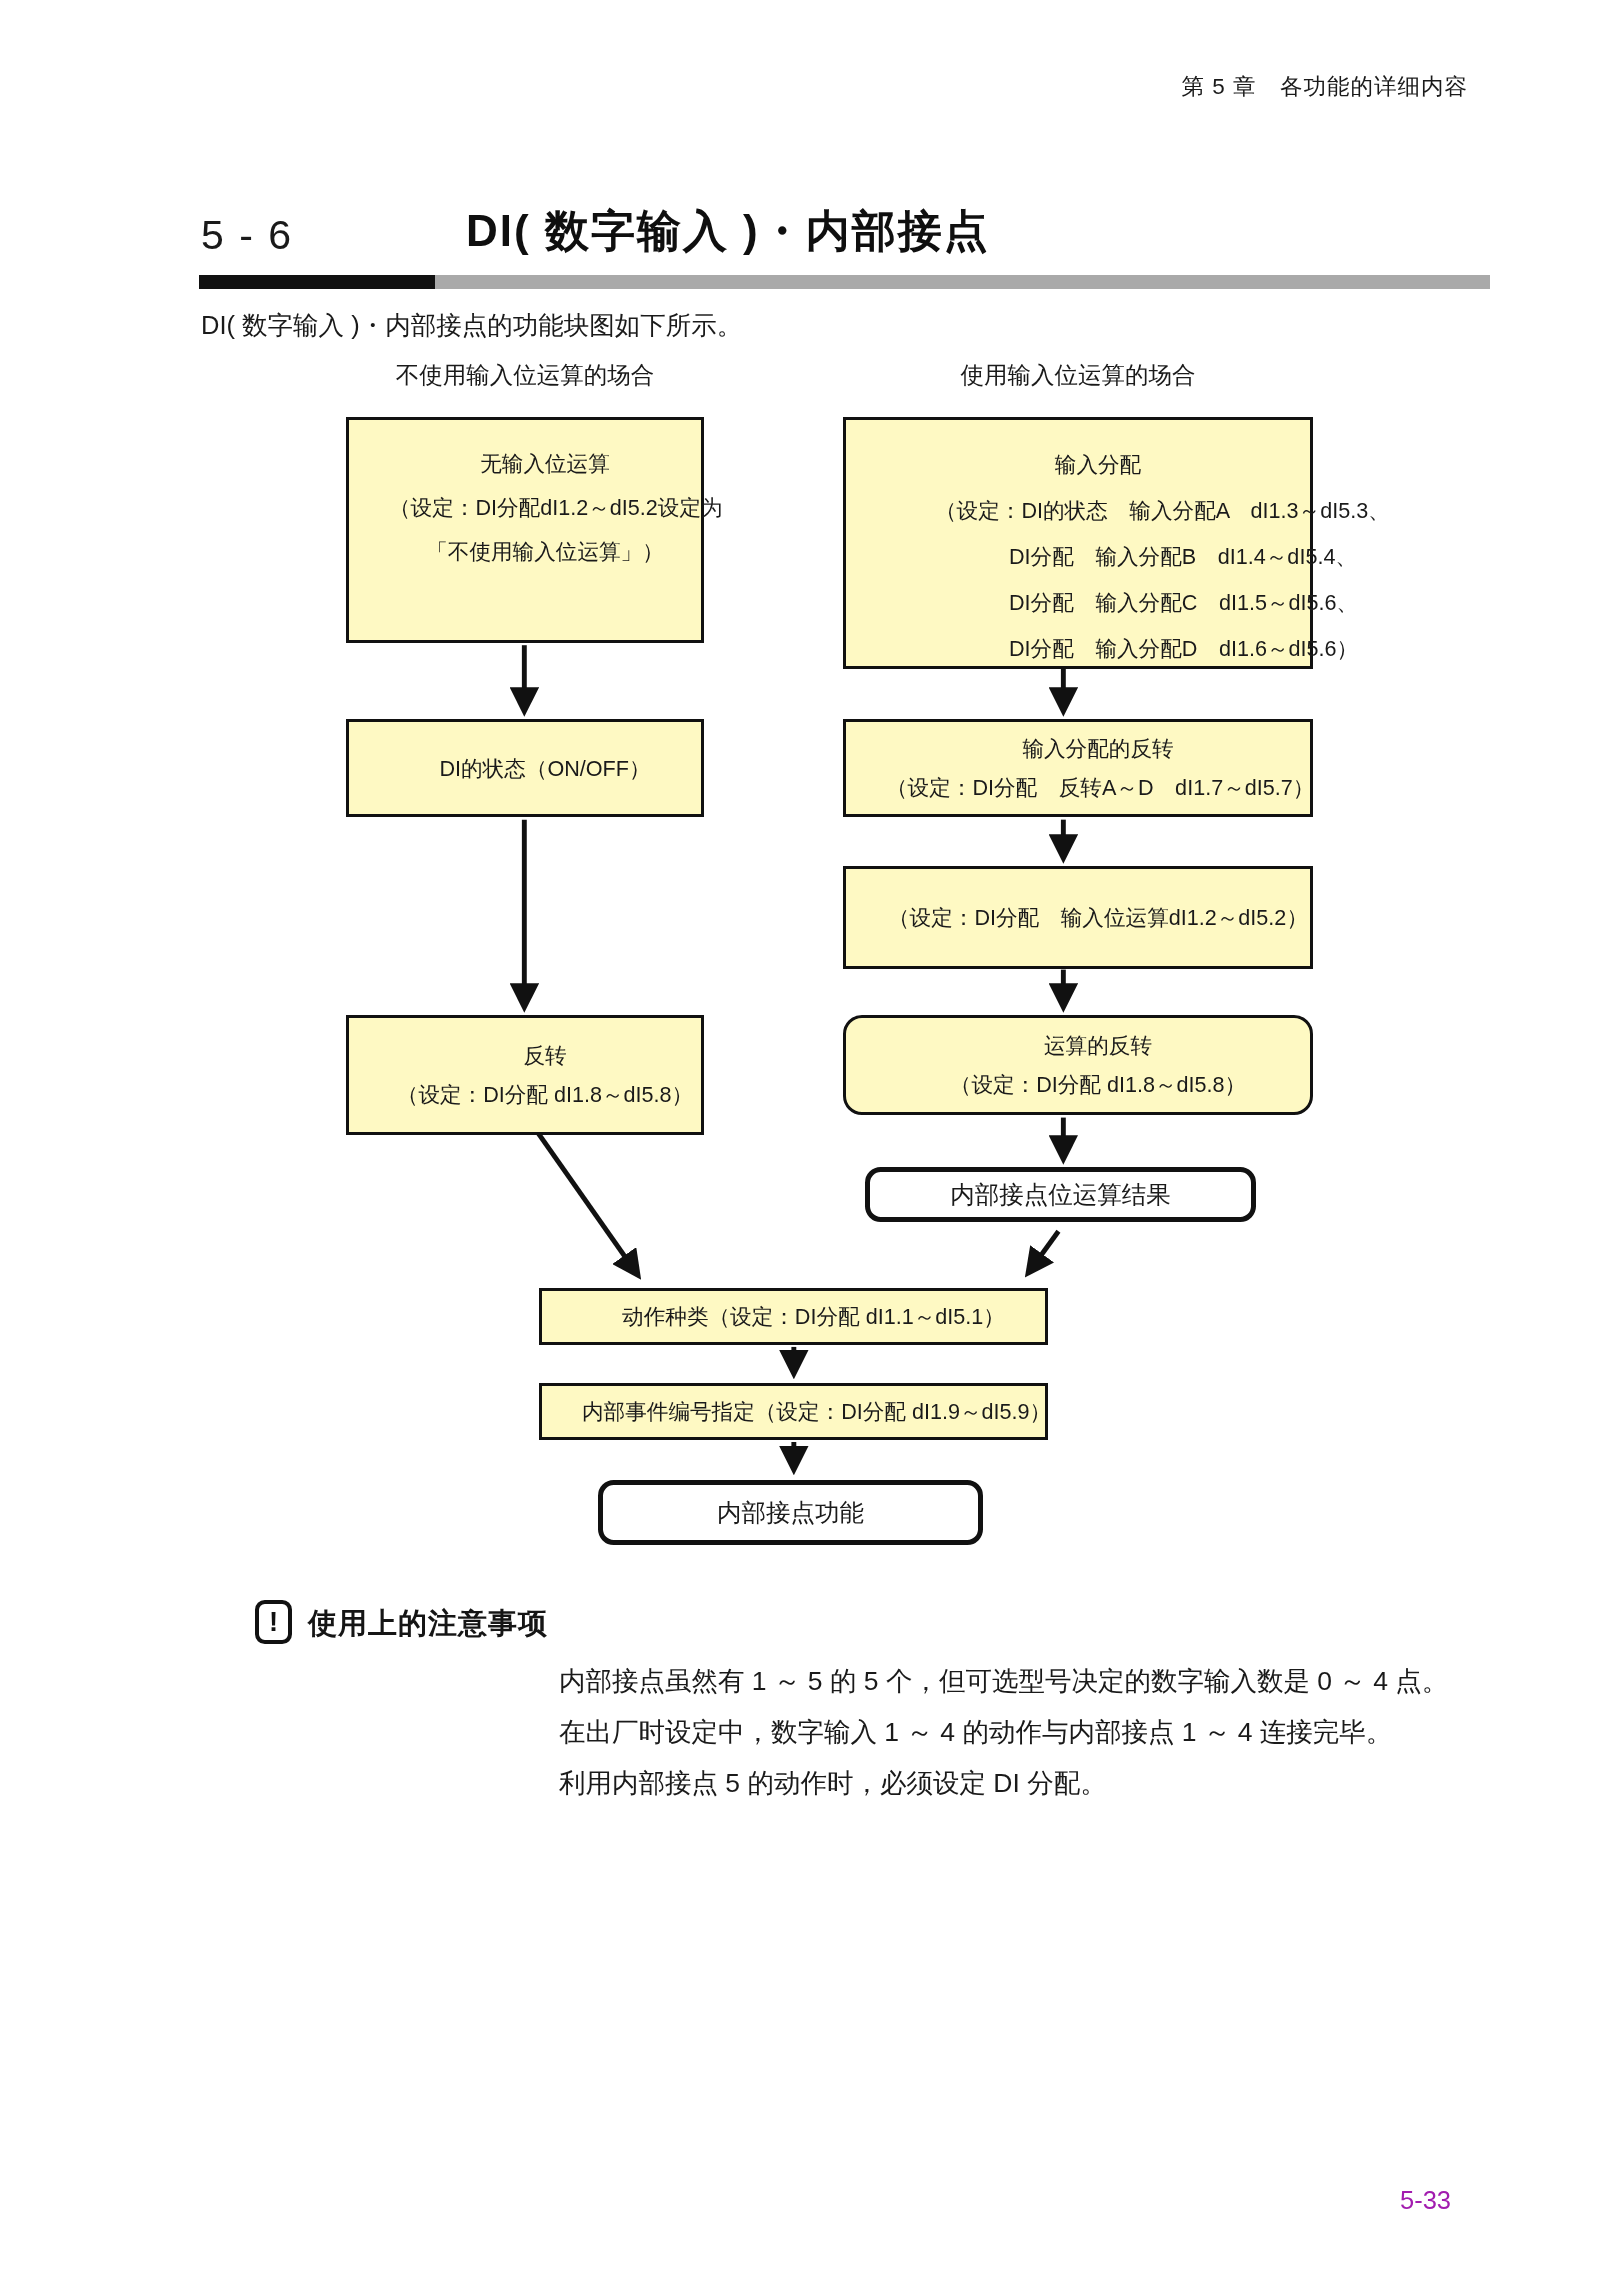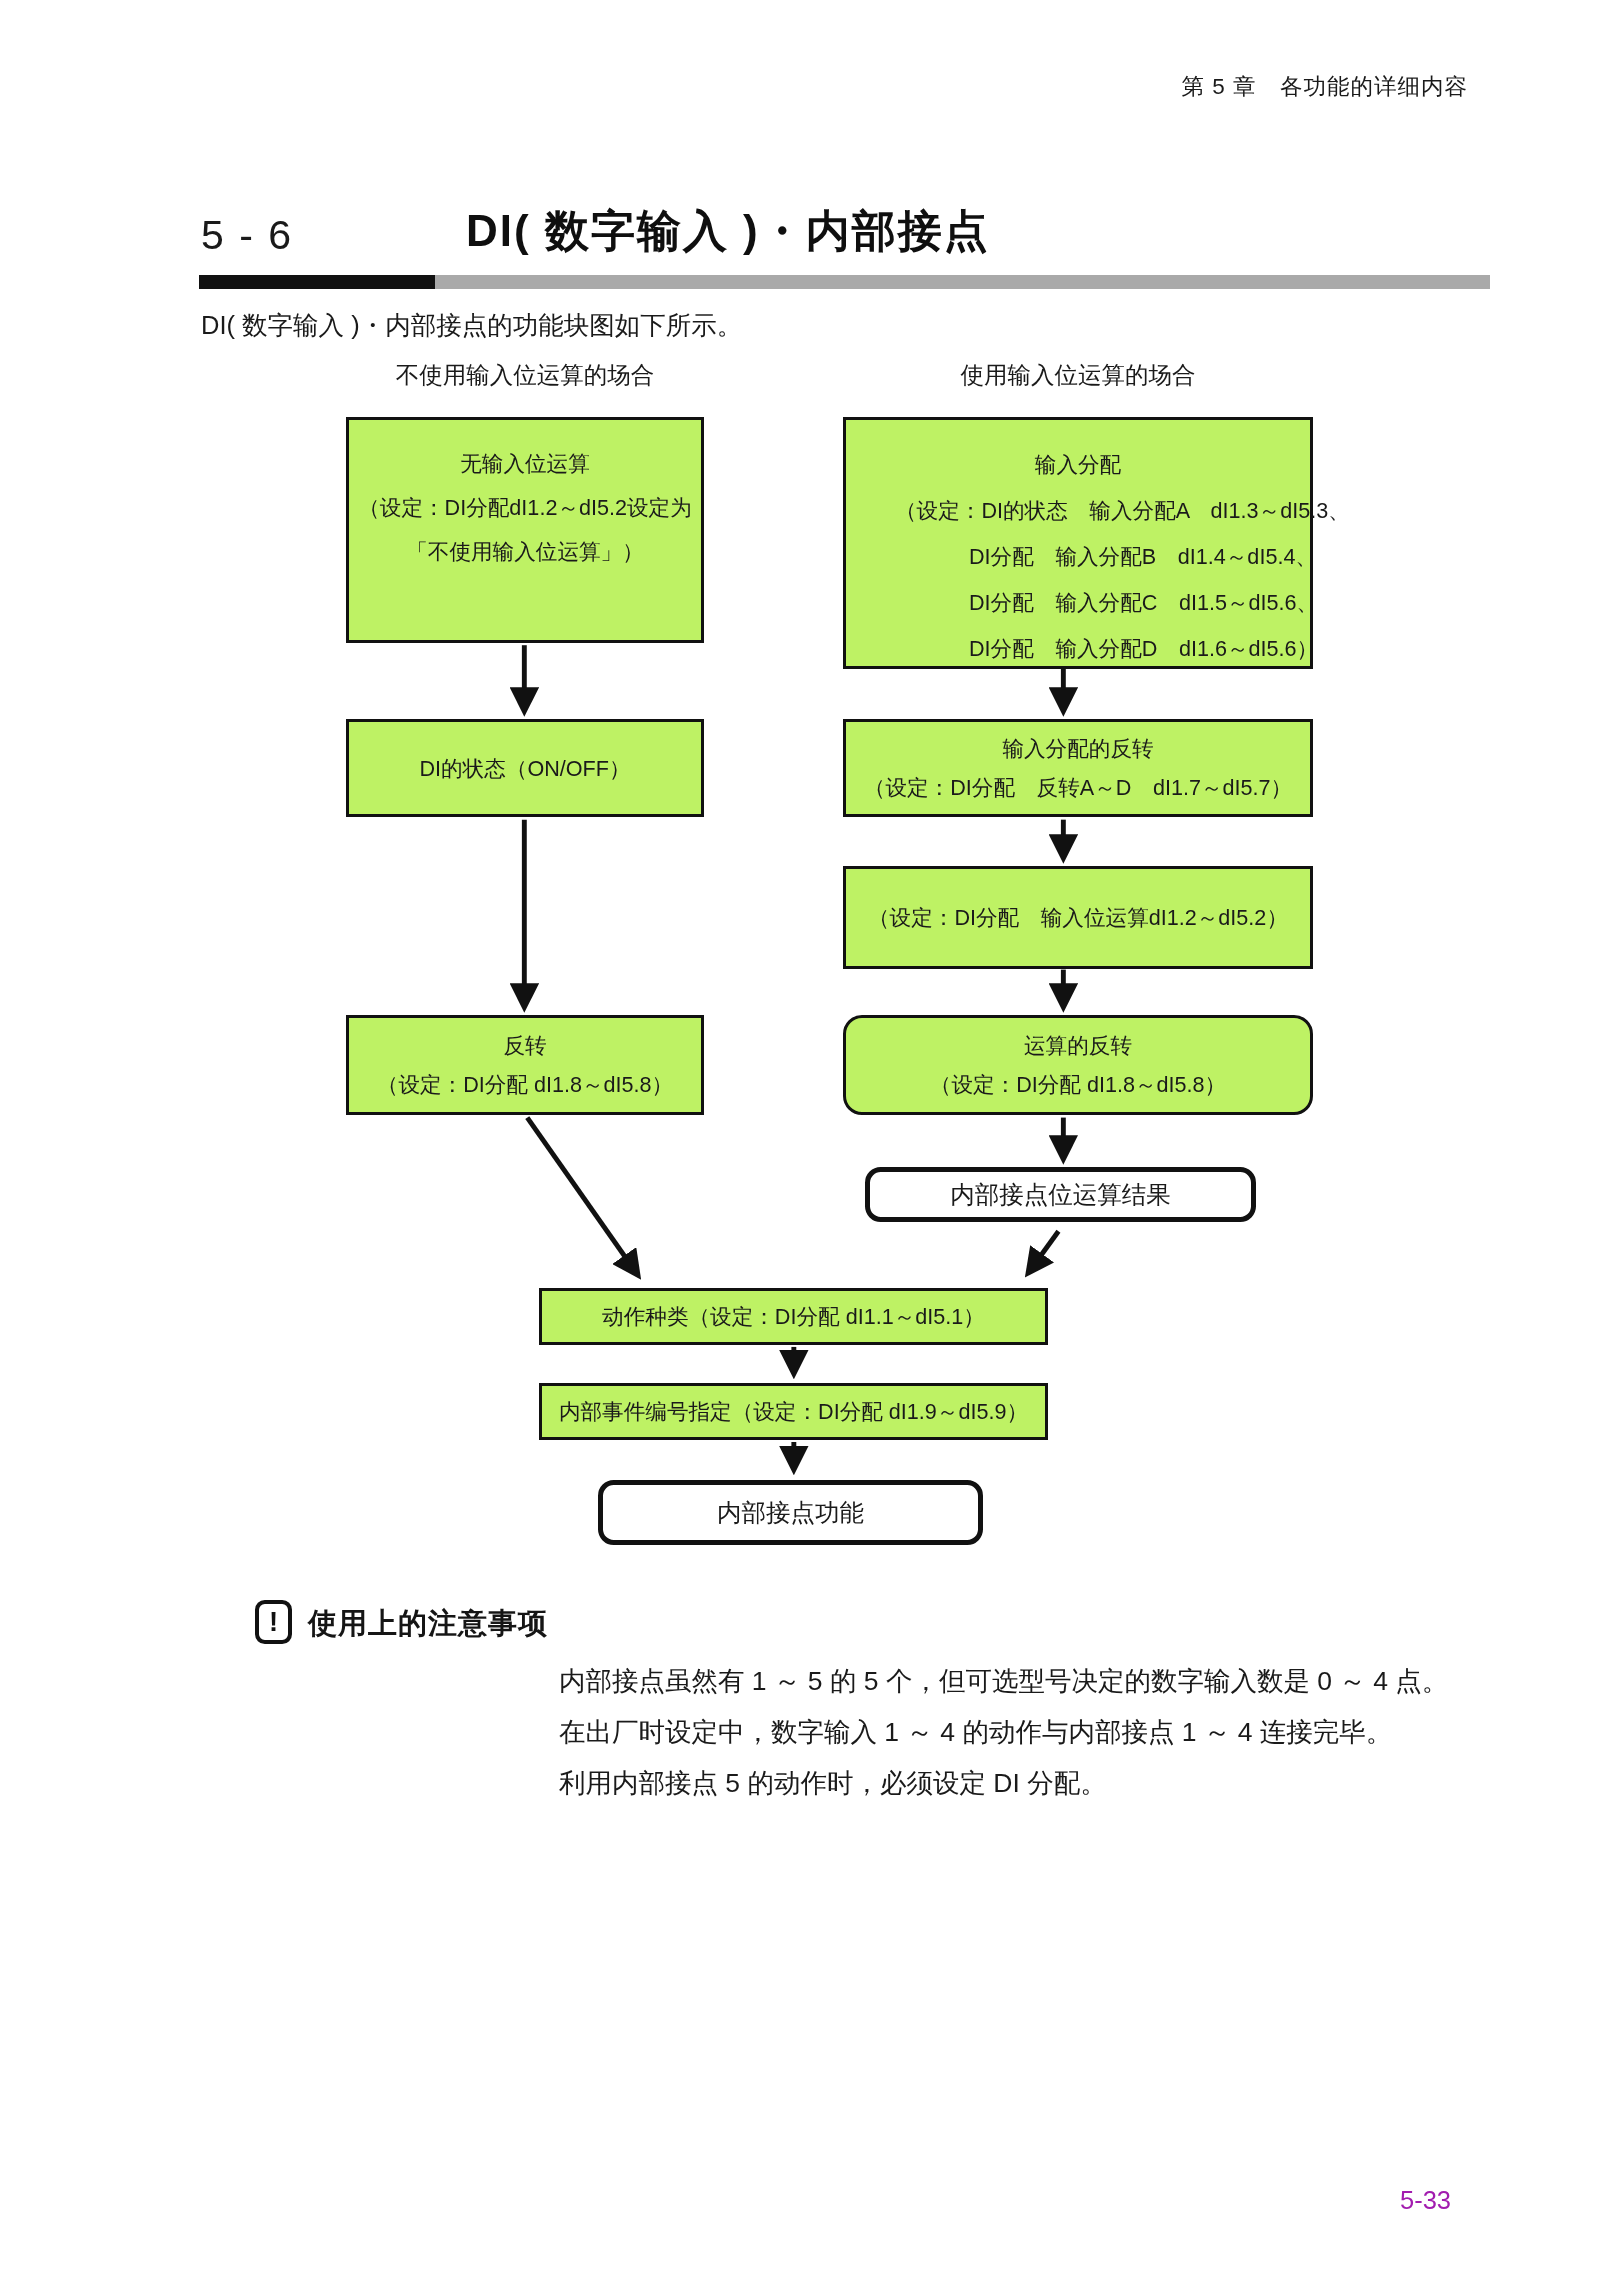--- a/index.html
+++ b/index.html
@@ -16,22 +16,22 @@
   .sec-num{left:201px;top:212px;font-size:41px;letter-spacing:2px;color:#1a1a1a;}
   .sec-title{left:466px;top:202px;font-size:44px;font-weight:bold;letter-spacing:2px;color:#0f0f0f;}
   .bar-black{left:199px;top:275px;width:236px;height:13.7px;background:#111;}
   .bar-gray{left:435px;top:275px;width:1055px;height:13.7px;background:#a9a9a9;}
   .intro{left:201px;top:308px;font-size:25.5px;color:#1a1a1a;}
   .col-head{top:359px;font-size:23.5px;text-align:center;color:#1a1a1a;}
   .col-head.left{left:346px;width:358px;}
   .col-head.right{left:843px;width:470px;}
   
   .fbox{
-    position:absolute;box-sizing:border-box;border:3.9px solid #111;background:#bef264;
-    font-size:21.6px;color:#1a1a1a;text-align:center;z-index:2;
+    position:absolute;box-sizing:border-box;border:3.9px solid #111;background:#fef9c3;
+    font-size:21.6px;color:#1a1a1a;text-align:center;z-index:2;padding-left:40px;
   }
   .fbox.center{display:flex;flex-direction:column;justify-content:center;}
   .bl{line-height:44px;white-space:nowrap;}
   .bl2{line-height:39px;white-space:nowrap;}
   .r1-left{text-align:left;padding-left:49px;}
   .r1-indent{text-align:left;padding-left:123px;}
   .rounded{
     position:absolute;box-sizing:border-box;border:5.9px solid #111;border-radius:15.7px;
     background:#fff;display:flex;align-items:center;justify-content:center;
     font-size:24.5px;color:#1a1a1a;z-index:2;white-space:nowrap;
@@ -87,21 +87,21 @@
   <div class="fbox" style="left:346px;top:417px;width:358px;height:226px;padding-top:21.6px;">
     <div class="bl">无输入位运算</div>
     <div class="bl">（设定：DI分配dI1.2～dI5.2设定为</div>
     <div class="bl">「不使用输入位运算」）</div>
   </div>
 
   <div class="fbox center" style="left:346px;top:719px;width:358px;height:98px;">
     <div class="bl2">DI的状态（ON/OFF）</div>
   </div>
 
-  <div class="fbox center" style="left:346px;top:1015px;width:358px;height:100px;">
+  <div class="fbox center" style="left:346px;top:1015px;width:358px;height:120px;">
     <div class="bl2">反转</div>
     <div class="bl2">（设定：DI分配 dI1.8～dI5.8）</div>
   </div>
 
   <div class="fbox" style="left:843px;top:417px;width:470px;height:252px;padding-top:21.6px;line-height:46px;">
     <div class="bl" style="line-height:46px;">输入分配</div>
     <div class="bl r1-left" style="line-height:46px;">（设定：DI的状态　输入分配A　dI1.3～dI5.3、</div>
     <div class="bl r1-indent" style="line-height:46px;">DI分配　输入分配B　dI1.4～dI5.4、</div>
     <div class="bl r1-indent" style="line-height:46px;">DI分配　输入分配C　dI1.5～dI5.6、</div>
     <div class="bl r1-indent" style="line-height:46px;">DI分配　输入分配D　dI1.6～dI5.6）</div>

